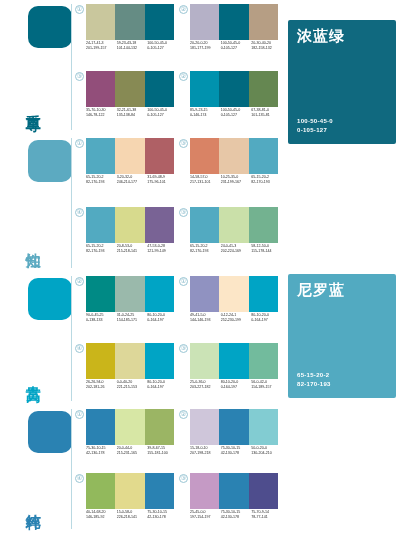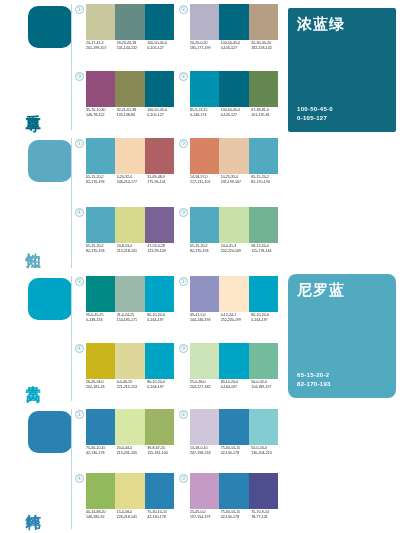--- a/index.html
+++ b/index.html
@@ -82,22 +82,22 @@
     transform-origin: left top;
   }
 
   
   .feature {
     position: absolute; right: 4px;
     width: 108px;
     border-radius: 2px;
     color: #ffffff;
   }
-  .f0 { top: 8px;   height: 124px; }
-  .f1 { top: 140px; height: 124px; border-radius: 8px; }
+  .f0 { top: 20px;   height: 124px; }
+  .f1 { top: 140px; height: 124px; }
 
   .fname {
     position: absolute; left: 9px; top: 7px;
     font-size: 15px; font-weight: bold; letter-spacing: 1px;
   }
   .fcodes {
     position: absolute; left: 9px; bottom: 9px;
     font-size: 6px; font-weight: bold; line-height: 9px;
     letter-spacing: 0.3px;
   }

